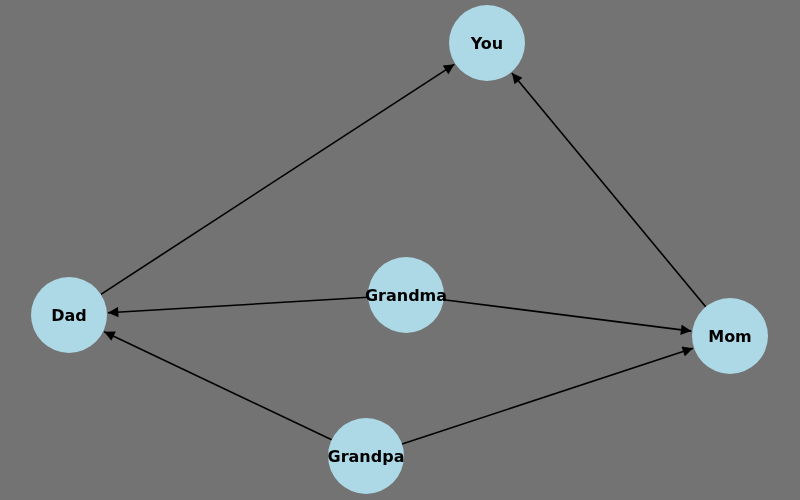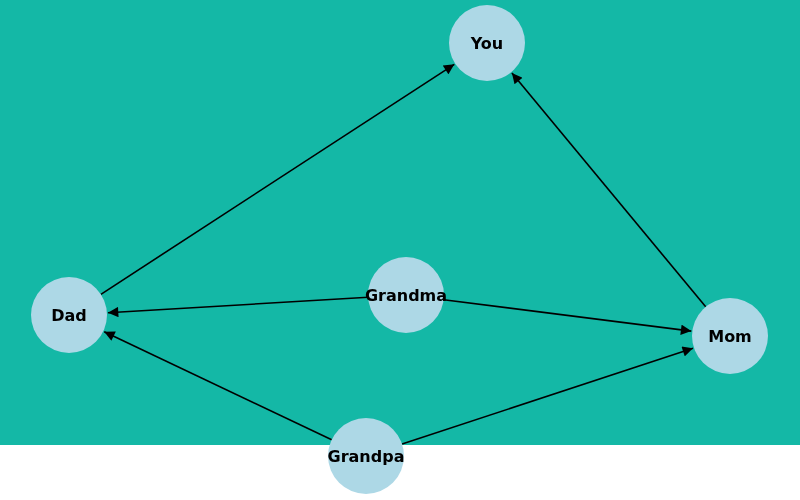--- a/index.html
+++ b/index.html
@@ -7,22 +7,22 @@
     padding: 0;
     width: 800px;
     height: 500px;
     background: #ffffff;
     overflow: hidden;
     font-family: "DejaVu Sans", "Liberation Sans", sans-serif;
   }
   .canvas {
     position: relative;
     width: 800px;
-    height: 445px;
-    background: #14b8a6;
+    height: 500px;
+    background: #737373;
   }
   svg {
     display: block;
   }
   .node-circle {
     stroke: none;
   }
   .node-label {
     font-family: "DejaVu Sans", "Liberation Sans", sans-serif;
     font-weight: bold;

